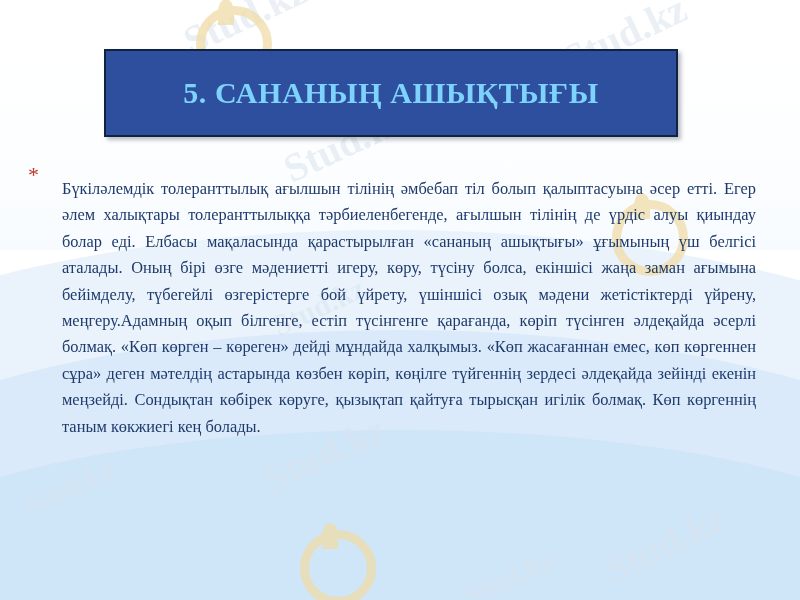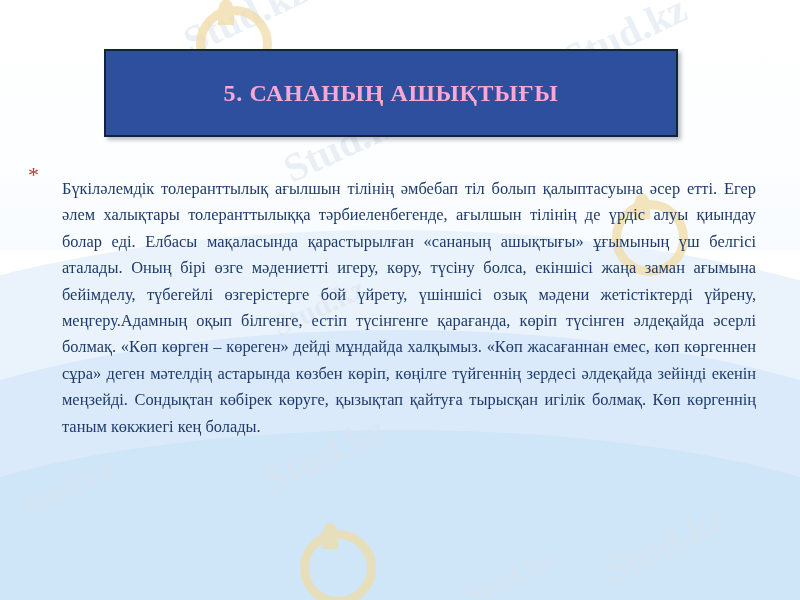--- a/index.html
+++ b/index.html
@@ -94,22 +94,22 @@
     width: 570px;
     height: 84px;
     background: #2d4f9e;
     border: 2px solid #12233f;
     box-shadow: 3px 3px 4px rgba(60,70,90,.35);
     display: flex;
     align-items: center;
     justify-content: center;
   }
   #title-text {
-    color: #f9a8d4;
-    font-size: 24px;
+    color: #7dd3fc;
+    font-size: 30px;
     font-weight: bold;
     letter-spacing: .6px;
     text-align: center;
     font-family: "Liberation Serif", serif;
   }
 
   
   #body-block {
     position: absolute;
     left: 28px;

